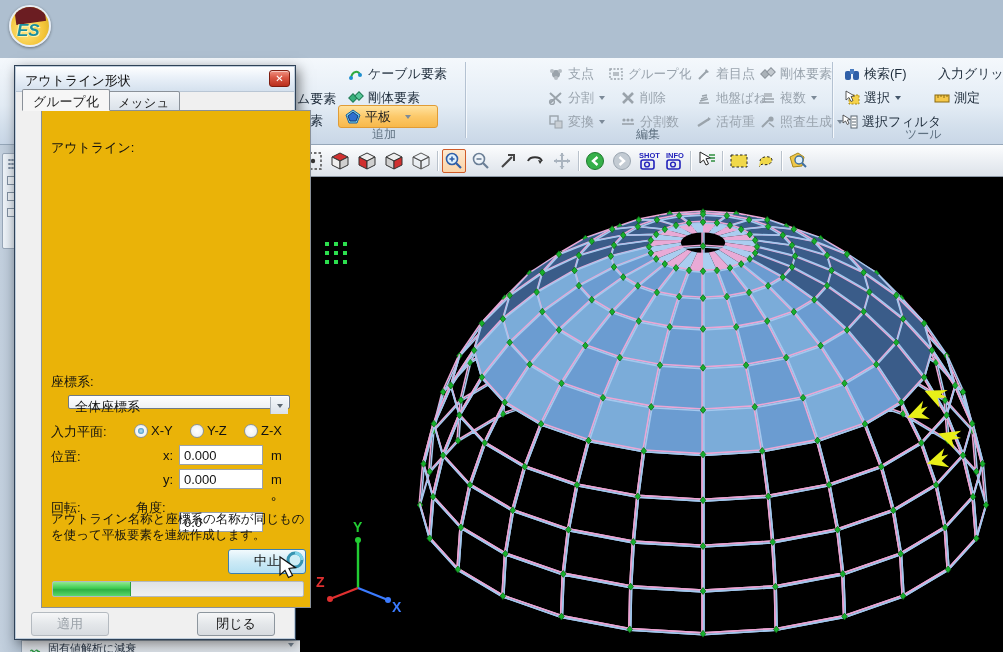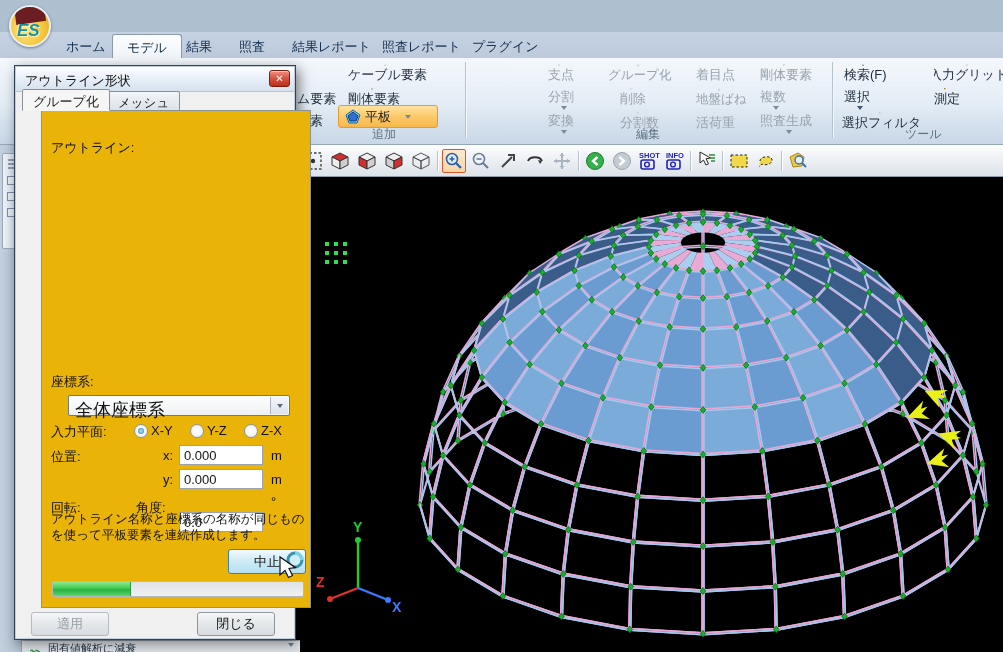--- a/index.html
+++ b/index.html
@@ -32,21 +32,21 @@
   .tabrow { position:absolute; left:0; top:32px; width:1003px; height:26px; background:linear-gradient(#c4d2e2,#bccadc); }
   .rtab { position:absolute; top:2px; height:24px; padding:4px 14px 0; font-size:13px; color:#17304f; }
   .rtab.active { background:linear-gradient(#fdfeff,#f0f4f9); border:1px solid #8a9bae; border-bottom:none;
     border-radius:3px 3px 0 0; color:#0f2판; color:#102a47; }
 
   
   .ribbon { position:absolute; left:0; top:58px; width:1003px; height:87px;
     background:linear-gradient(#f4f8fc,#e3ecf5 55%,#d3dfec 80%,#c9d7e7); border-bottom:1px solid #95a6b8; }
   .rsep { position:absolute; top:4px; height:76px; width:1px; background:#b4c2d2; box-shadow:1px 0 0 #f4f8fc; }
   .glabel { position:absolute; top:68px; font-size:12px; color:#5f7181; }
-  .ritem { position:absolute; height:20px; display:flex; align-items:center; font-size:13px; color:#1d2b3a; white-space:nowrap;flex-direction:column; }
+  .ritem { position:absolute; height:20px; display:flex; align-items:center; font-size:13px; color:#1d2b3a; white-space:nowrap; }
   .ritem.dis { color:#99a3ad; }
   .ric { display:inline-block; width:16px; height:16px; margin-right:4px; }
   .caret-s { display:inline-block; width:0; height:0; border-left:3.5px solid transparent; border-right:3.5px solid transparent;
     border-top:4px solid #7c8a98; margin-left:5px; }
   .flatplate-btn { position:absolute; left:338px; top:47px; width:100px; height:23px;
     background:linear-gradient(#ffe3a0,#fcc96a 50%,#f7b84a); border:1px solid #e09c36; border-radius:3px;
     display:flex; align-items:center; font-size:13px; color:#222; padding-left:6px; }
   .frag { position:absolute; font-size:13px; color:#1d2b3a; }
 
   
@@ -90,63 +90,54 @@
   .dpanel { position:absolute; left:6px; top:44px; width:270px; height:498px; border:1px solid #8a9199; background:#eab308;margin-left:20px; }
   .dlabel { position:absolute; font-size:13px; color:#111; white-space:nowrap; }
   .listbox { position:absolute; left:14px; top:53px; width:254px; height:200px; background:#fff; border:1px solid #7a7f87; }
   .lb-caption { position:absolute; font-size:13px; color:#222; }
   .sbar { position:absolute; right:0; top:0; width:14px; height:198px; background:#f0f0f0; border-left:1px solid #d5d5d5; }
   .sbtn { position:absolute; left:0; width:13px; height:15px; background:linear-gradient(#fdfdfd,#e3e5e8); border:1px solid #b8bcc2;
     display:flex; align-items:center; justify-content:center; }
   .tri-u { width:0; height:0; border-left:3.5px solid transparent; border-right:3.5px solid transparent; border-bottom:4px solid #5b6670; }
   .tri-d { width:0; height:0; border-left:3.5px solid transparent; border-right:3.5px solid transparent; border-top:4px solid #5b6670; }
   .sthumb { position:absolute; left:0; top:16px; width:13px; height:28px; background:linear-gradient(90deg,#f4f5f6,#d8dbdf); border:1px solid #a9aeb5; border-radius:1px; }
-  .combo { position:absolute; left:26px; top:284px; width:222px; height:21px; background:linear-gradient(#fefefe,#eef1f4);
-    border:1px solid #707a85; border-radius:2px; font-size:18px; color:#111; padding:2px 0 0 6px; }
+  .combo { position:absolute; left:26px; top:284px; width:222px; height:14px; background:linear-gradient(#fefefe,#eef1f4);
+    border:1px solid #707a85; border-radius:2px; font-size:13px; color:#111; padding:2px 0 0 6px; }
   .combo .arr { position:absolute; right:1px; top:1px; width:18px; height:17px; background:linear-gradient(#f4f7fa,#dbe2ea);
     border-left:1px solid #aab3bd; display:flex; align-items:center; justify-content:center; }
   .radio { position:absolute; font-size:13px; color:#111; padding-left:17px; }
   .radio:before { content:""; position:absolute; left:0; top:1px; width:12px; height:12px; border-radius:50%;
     background:radial-gradient(#fff,#e8ecef); border:1px solid #8b959e; }
   .radio.sel:after { content:""; position:absolute; left:3.5px; top:4.5px; width:6px; height:6px; border-radius:50%;
     background:radial-gradient(#9fd4ef 20%,#1b74a8); }
   .dinput { position:absolute; width:84px; height:20px; border:1px solid #9aa2ab; font-size:13px; padding:1px 4px;
     font-family:"Liberation Sans","DejaVu Sans",sans-serif; color:#111; background:#fff; }
   .helptext { position:absolute; left:9px; top:400px; width:254px; font-size:12.5px; line-height:16px; color:#111; }
   .cancel-btn { position:absolute; left:186px; top:438px; width:78px; height:25px;
     background:linear-gradient(#f2fafd,#cdeaf6 50%,#b5e0f2); border:1px solid #3c7fb1; border-radius:3px;
-    font-size:13px; color:#111; text-align:center; line-height:23px; }
+    font-size:13px; color:#111; text-align:center; line-height:23px;font-family:Liberation Mono, monospace; }
   .progress { position:absolute; left:10px; top:470px; width:252px; height:16px; background:linear-gradient(#dfe2e5,#eef0f2);
     border:1px solid #b4b9be; border-radius:2px; overflow:hidden; }
   .progress .fill { height:100%; background:linear-gradient(#8fe88f,#3ecb52 45%,#2db044 55%,#59d86b);
     border-right:1px solid #29a03c; }
   .dbtn { position:absolute; width:78px; height:24px; background:linear-gradient(#f6f7f8,#e4e7ea 50%,#d8dce0);
     border:1px solid #8d969e; border-radius:3px; font-size:13px; text-align:center; line-height:22px; color:#111; }
   .dbtn.dis { color:#9aa1a8; border-color:#b4bac0; }
   .busy-cursor { position:absolute; left:230px; top:440px; z-index:5; }
 </style>
 </head>
 <body>
 
 <div class="app">
 
   <div class="app-logo">
     <div class="cap"></div>
     <div class="es">ES</div>
   </div>
 
-  <div class="tabrow">
-    <div class="rtab" style="left:52px">ホーム</div>
-    <div class="rtab active" style="left:112px">モデル</div>
-    <div class="rtab" style="left:172px">結果</div>
-    <div class="rtab" style="left:225px">照査</div>
-    <div class="rtab" style="left:278px">結果レポート</div>
-    <div class="rtab" style="left:368px">照査レポート</div>
-    <div class="rtab" style="left:458px">プラグイン</div>
-  </div>
 
   <div class="ribbon">
 
     <span class="frag" style="left:297px; top:32px">ム要素</span>
     <span class="frag" style="left:297px; top:54px">要素</span>
 
     <div class="ritem" style="left:348px; top:6px">
       <svg class="ric" viewBox="0 0 16 16">
         <path d="M3 12 C4 5, 11 4, 12 9" stroke="#2faa3f" stroke-width="2" fill="none"></path>
         <circle cx="3" cy="12" r="2" fill="#1f8fd0"></circle>

